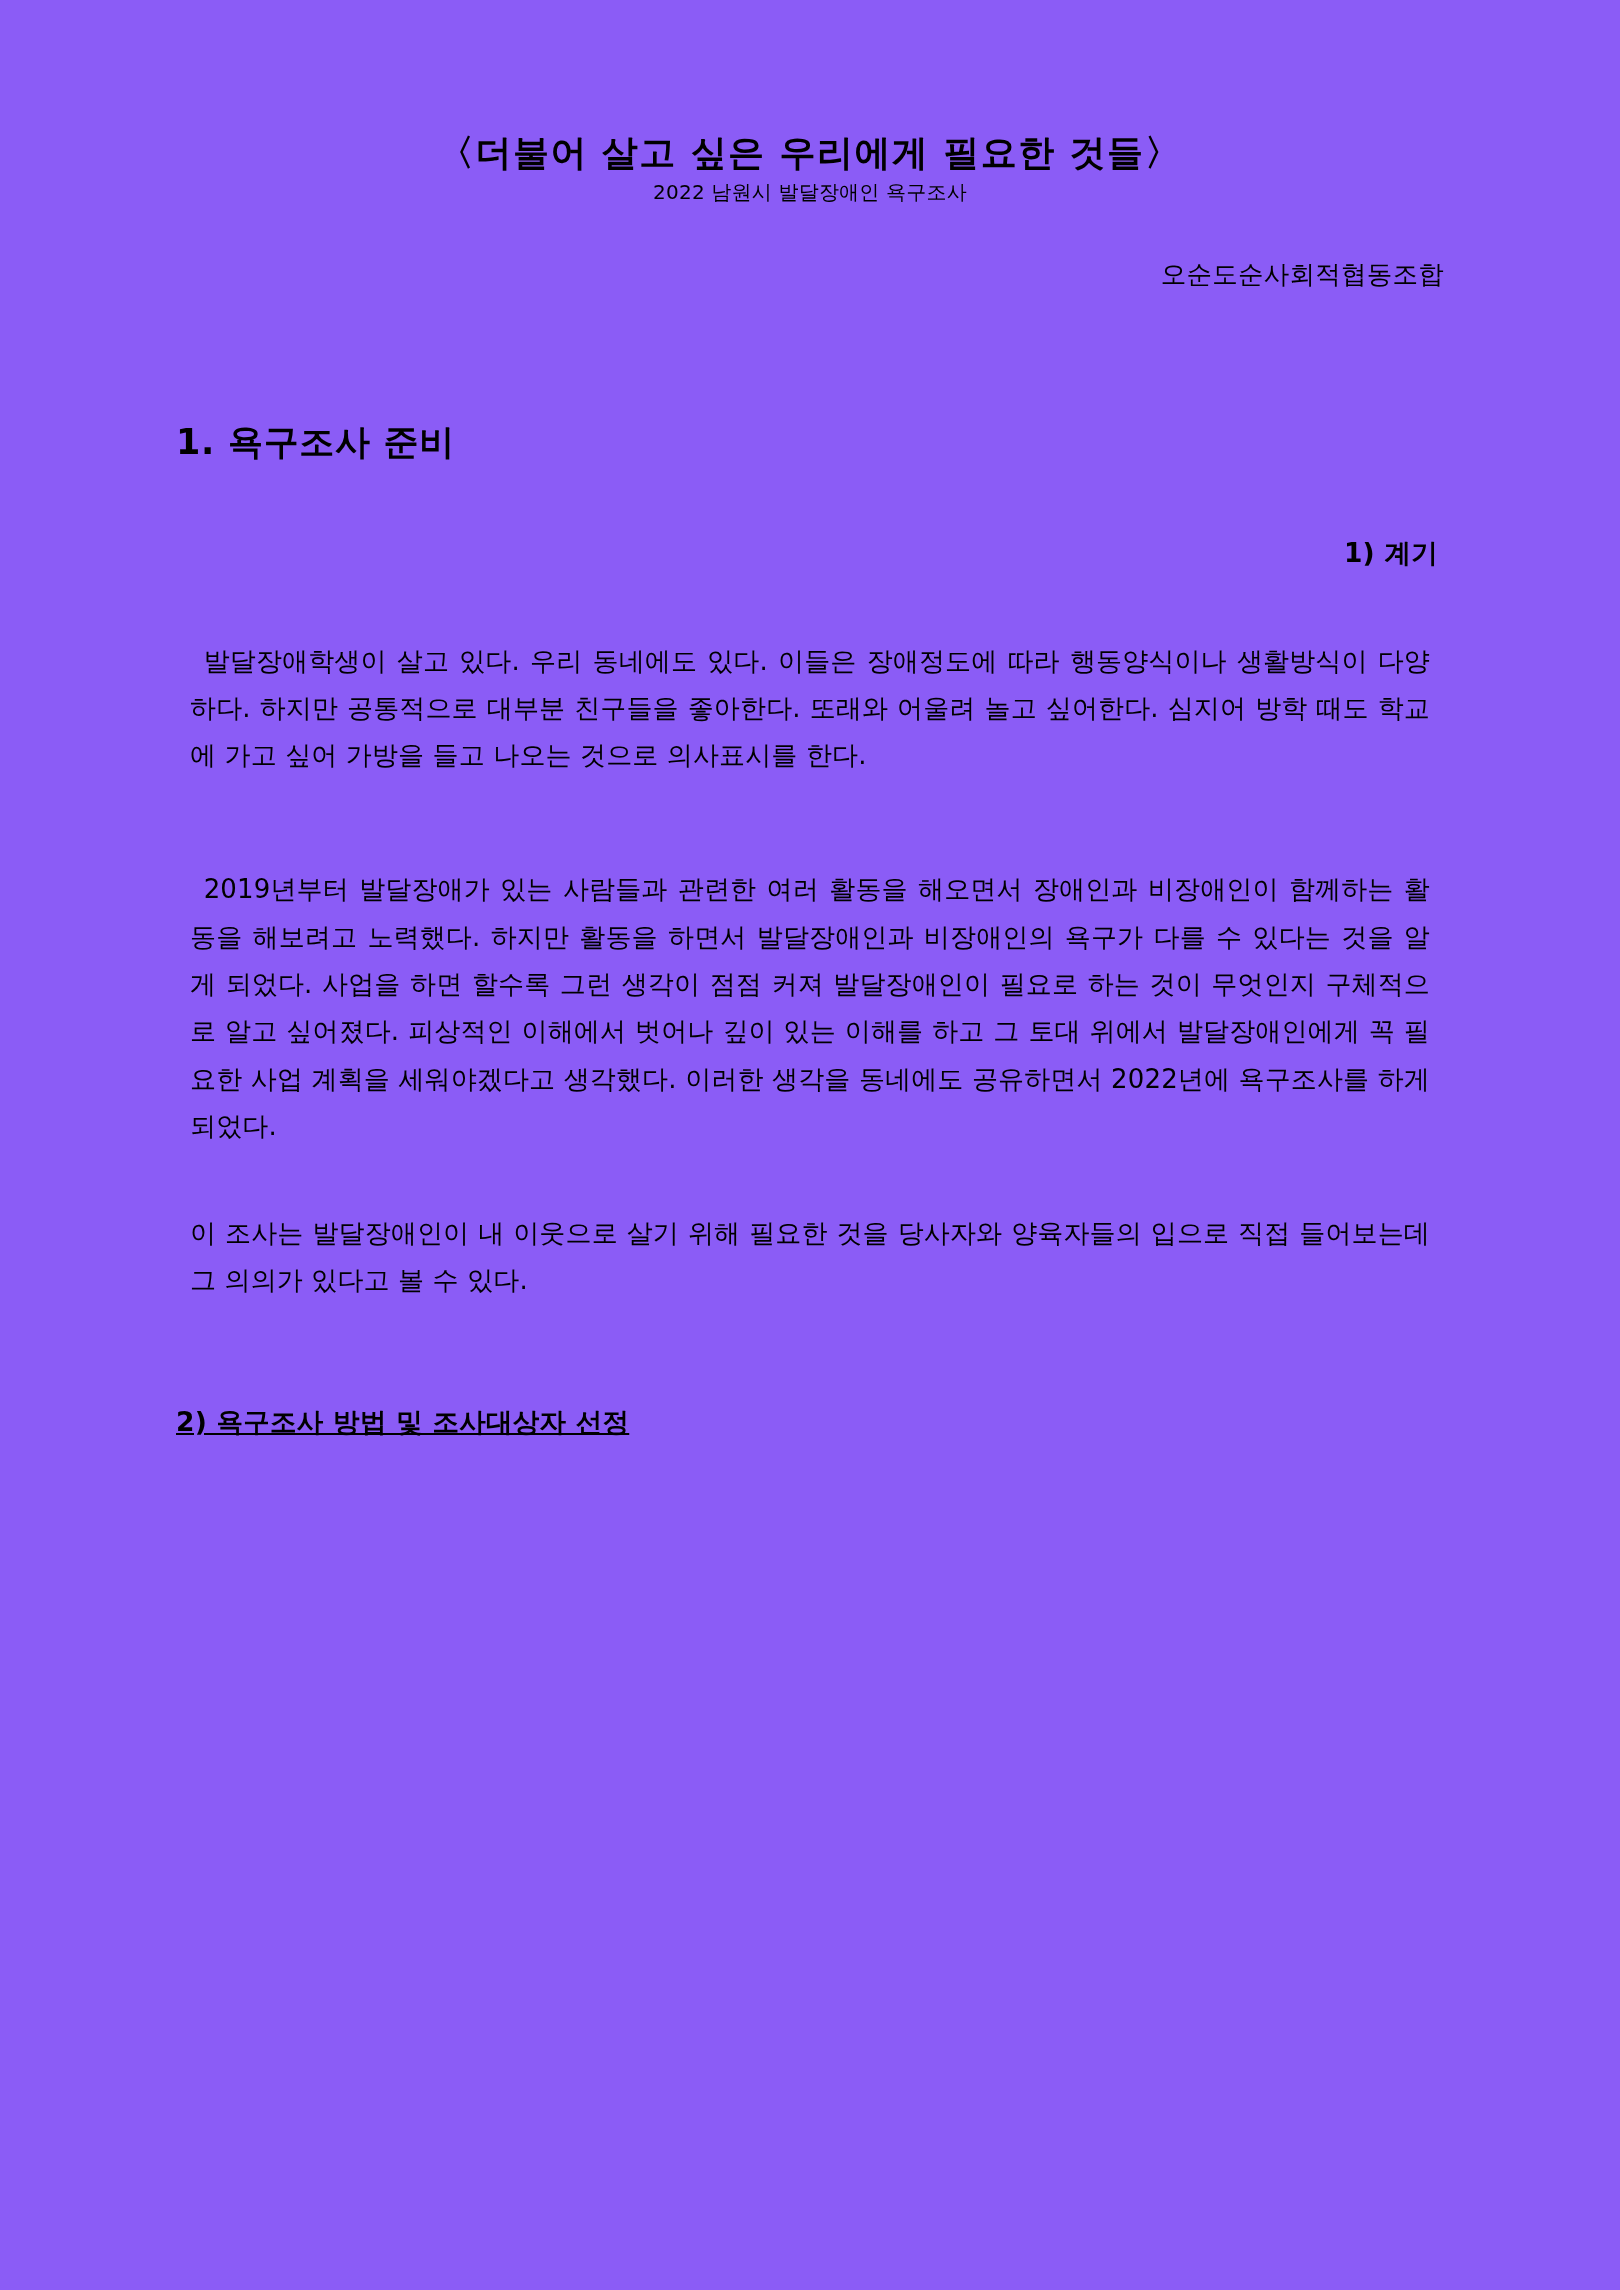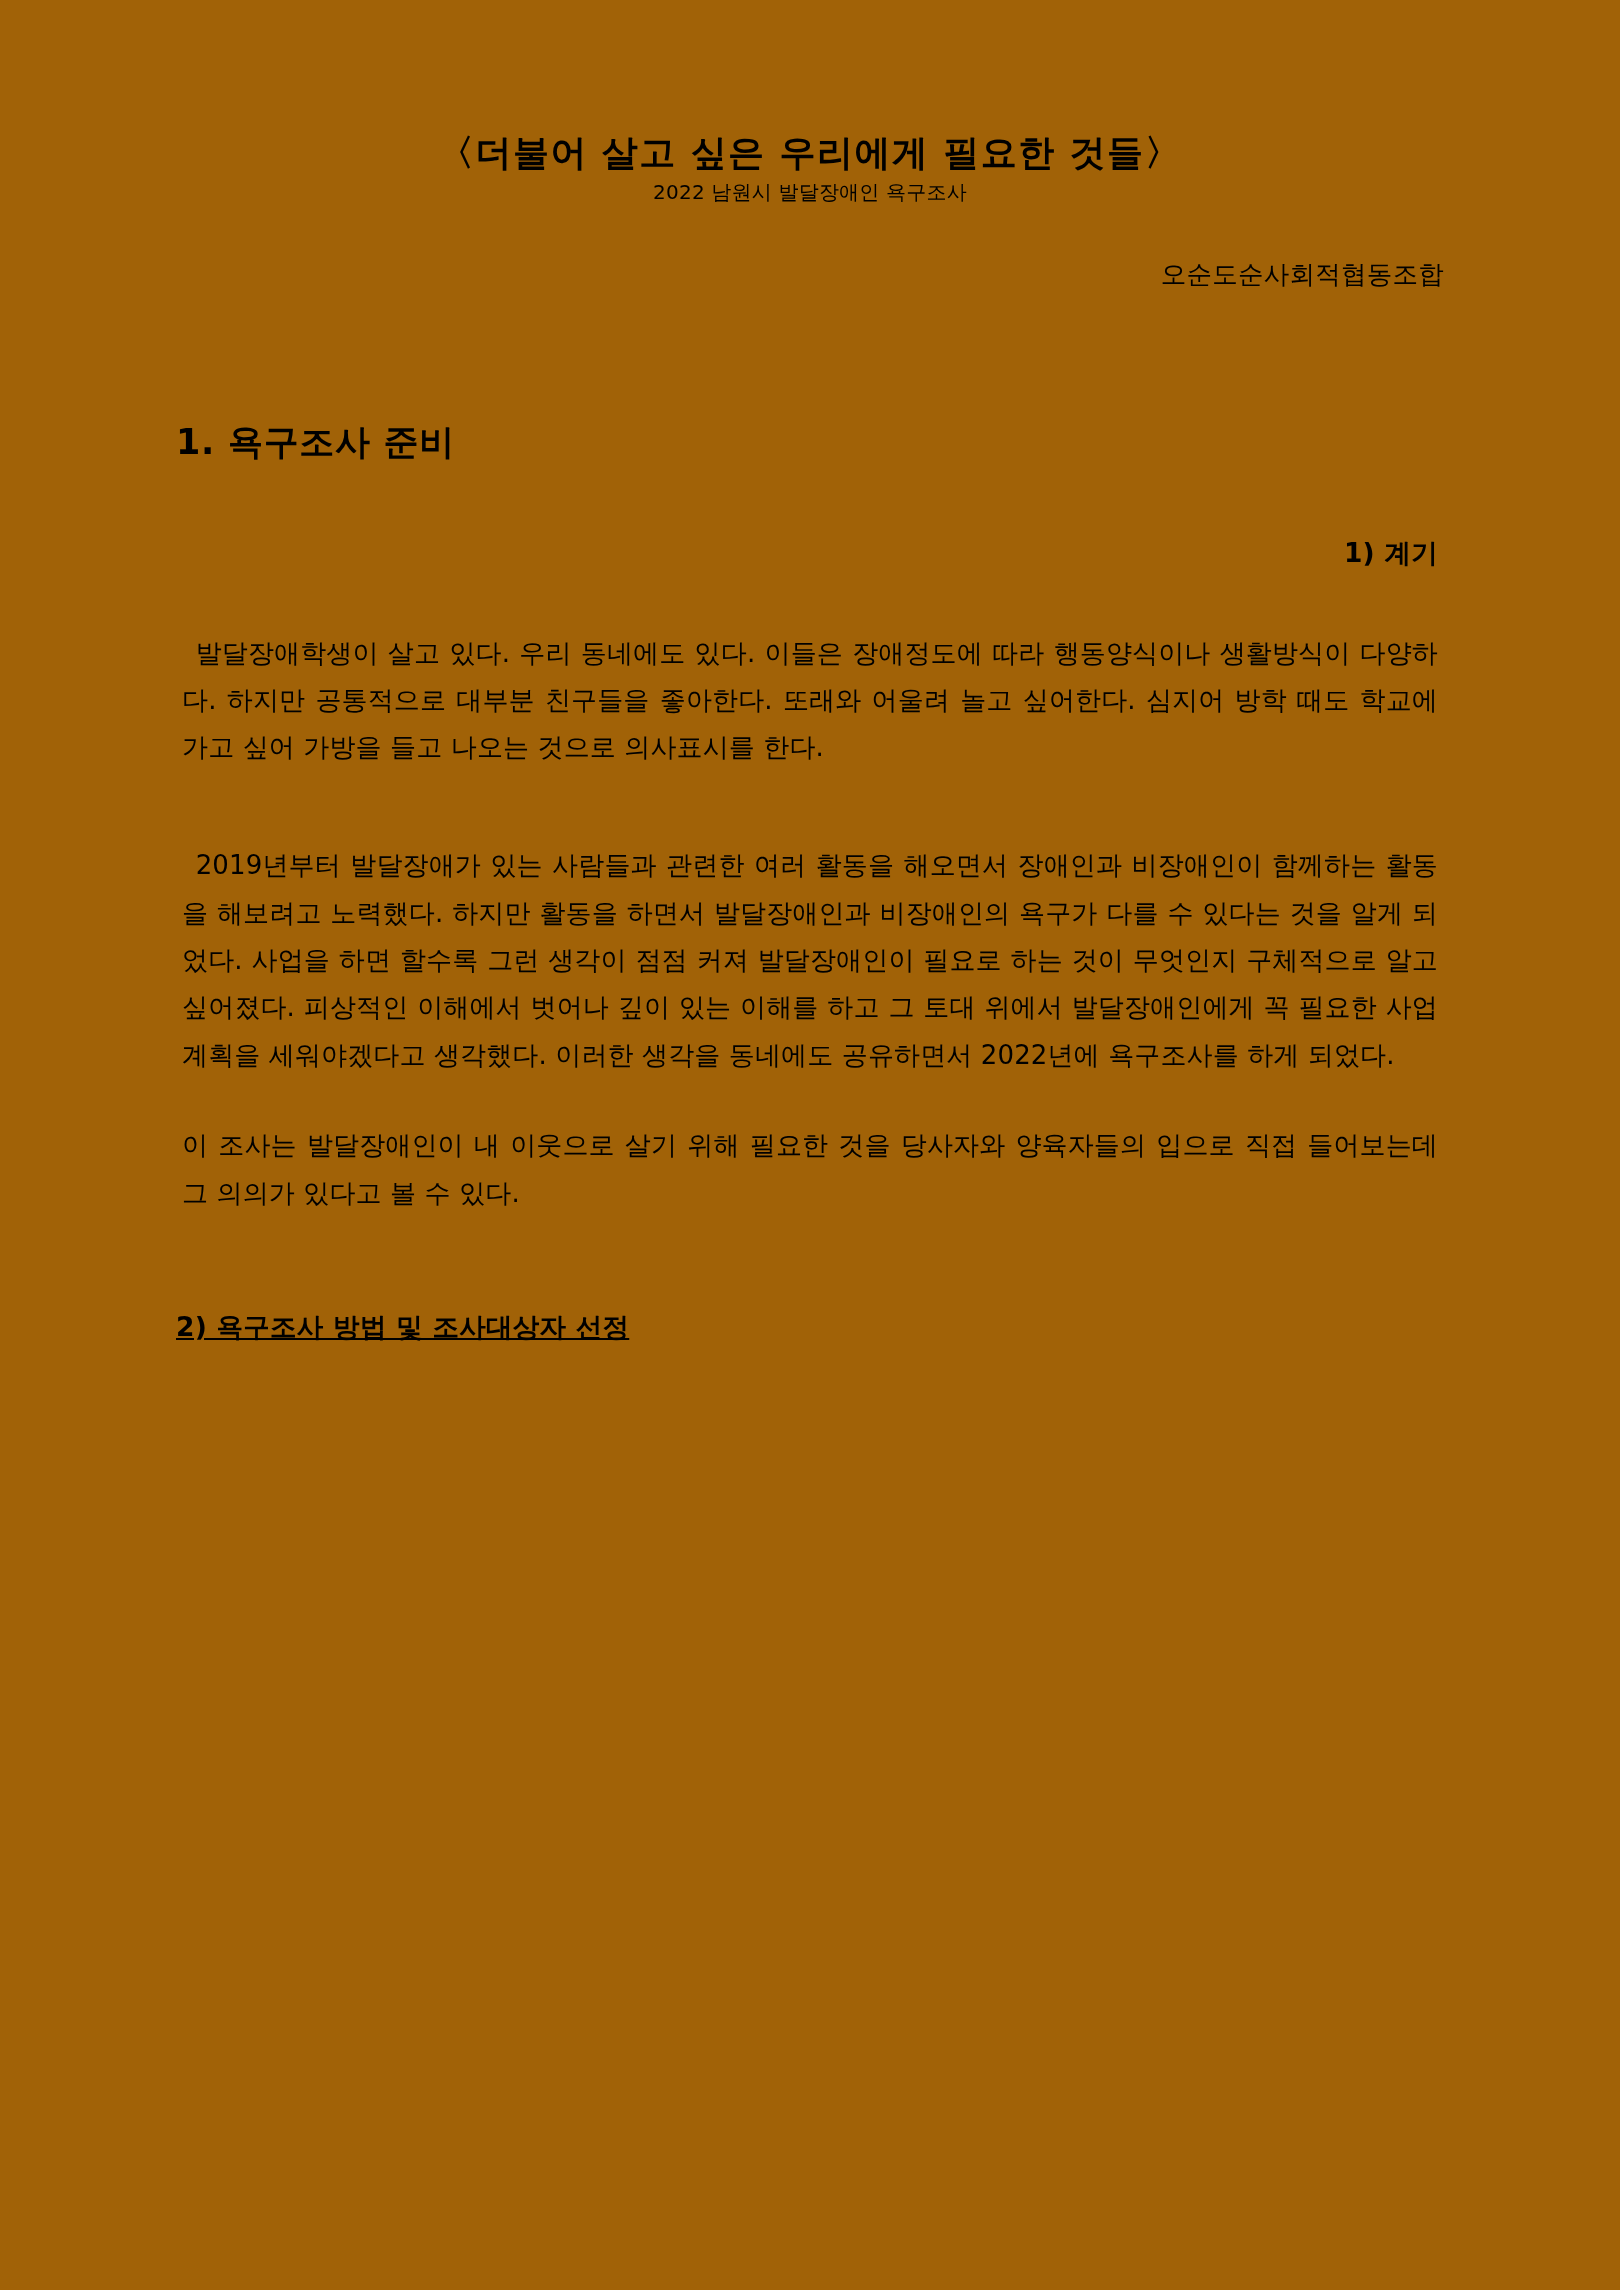--- a/index.html
+++ b/index.html
@@ -8,21 +8,21 @@
     background: #ffffff;
   }
   body {
     font-family: "DejaVu Sans", "Liberation Sans", sans-serif;
     color: #000000;
   }
   .page {
     position: relative;
     width: 1620px;
     height: 2291px;
-    background: #a16207;
+    background: #8b5cf6;
     margin: 0 auto;
     overflow: hidden;
     box-sizing: border-box;
     padding: 0 174px;
   }
 
   
   .title-block {
     padding-top: 129px;
     text-align: center;
@@ -77,21 +77,21 @@
     margin: 0;
     padding-left: 2px;
     text-decoration: underline;
   }
   .para {
     font-size: 26px;
     line-height: 1.82;
     text-align: justify;
     text-justify: inter-character;
     letter-spacing: 0.005em;
-    margin: 8px;
+    margin: 16px;
     text-indent: 13.7px;
     word-break: break-all;
   }
   .para.no-indent {
     text-indent: 0;
   }
 
   .gap-s  { height: 27.4px; }
   .gap-m  { height: 43px; }
   .gap-l  { height: 61px; }

